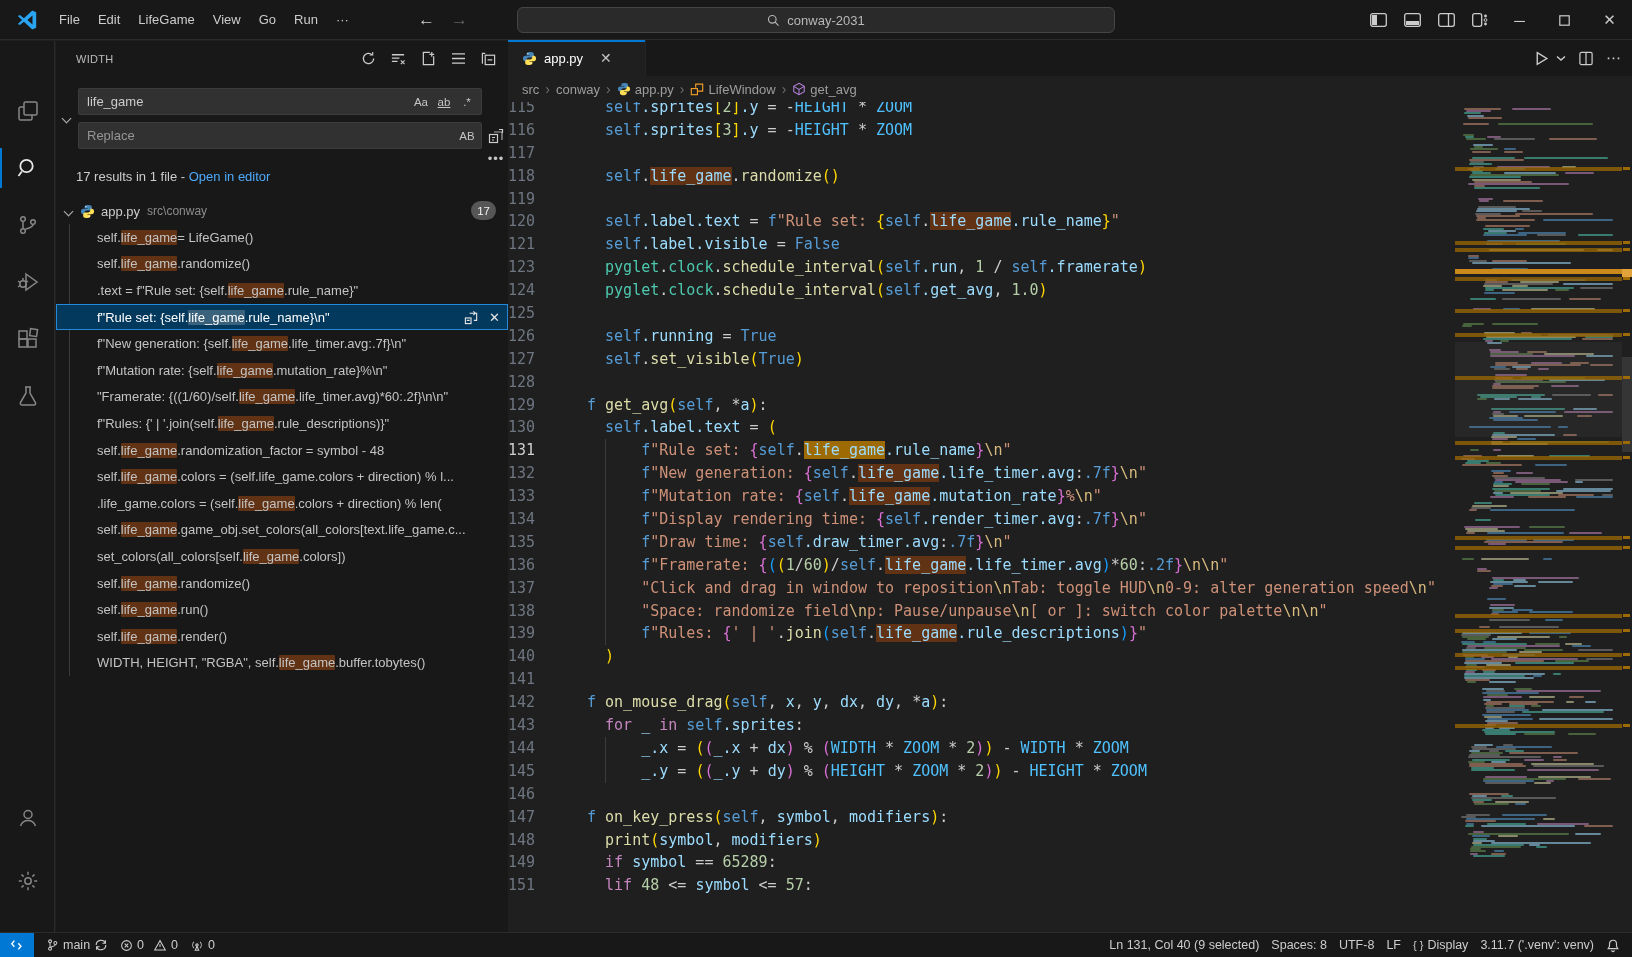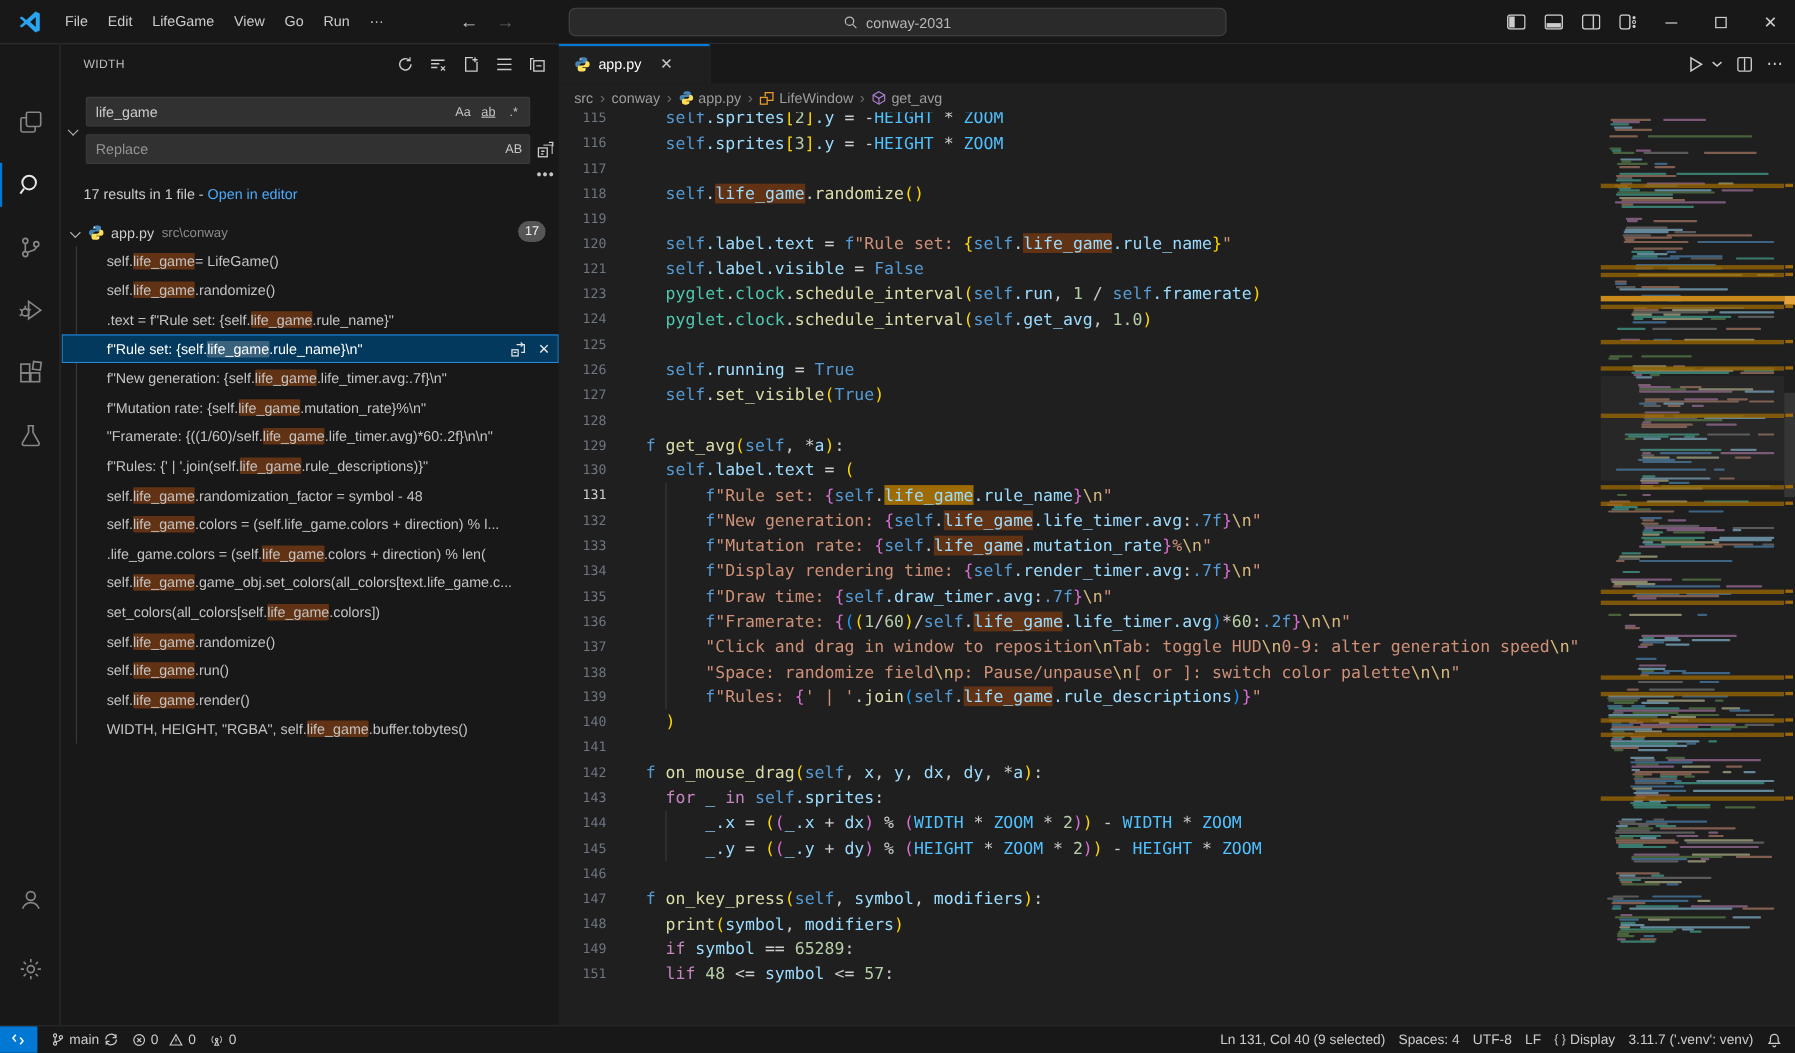--- a/index.html
+++ b/index.html
@@ -78,21 +78,21 @@
   .tab-close { margin-left:10px; color:#c5c5c5; font-size:14px; }
   .tab-actions { position:absolute; right:10px; top:0; height:36px; display:flex; align-items:center; gap:12px; color:#cccccc; }
   .breadcrumbs { position:absolute; left:0; top:35px; width:1124px; height:26px; background:#1f1f1f;
     display:flex; align-items:center; padding-left:14px; gap:5px; font-size:13px; color:#9d9d9d; }
   .bc-sep { color:#6e6e6e; font-size:14px; margin:0 1px; }
   .bc-item { display:flex; align-items:center; gap:4px; }
 
   .code-area { position:absolute; left:0; top:61px; width:947px; height:830px; overflow:hidden; }
   .code-lines { position:absolute; left:0; top:-6px; width:947px; font-family:"DejaVu Sans Mono", monospace; font-size:15px; }
   .cline { position:relative; height:22.9px; line-height:22.9px; white-space:pre; }
-  .lnum { position:absolute; left:0; top:0; width:65px; text-align:center; color:#6e7681; font-size:12px; }
+  .lnum { position:absolute; left:0; top:0; width:65px; text-align:left; color:#6e7681; font-size:15px; }
   .lnum.cur { color:#cfcfcf; }
   .ctext { position:absolute; left:79px; top:0; white-space:pre; }
   .guide { position:absolute; left:97px; top:0; height:100%; border-left:1px solid #3b3b3b; }
   .s-df{color:#cccccc}.s-kw{color:#569cd6}.s-var{color:#9cdcfe}.s-fn{color:#dcdcaa}
   .s-str{color:#ce9178}.s-esc{color:#d7ba7d}.s-num{color:#b5cea8}.s-const{color:#4fc1ff}
   .s-ctrl{color:#c586c0}.s-mod{color:#4ec9b0}.s-b1{color:#ffd700}.s-b2{color:#da70d6}.s-b3{color:#179fff}
   .m-m { background:#613214; }
   .m-cm { background:#9e6a03; }
 
   .minimap { position:absolute; left:947px; top:61px; width:167px; height:830px; overflow:hidden; }
@@ -1020,21 +1020,21 @@
           <circle cx="8" cy="8" r="1.3"></circle>
           <path d="M8 9.5 6 14h4z"></path>
         </svg>
       <span>0</span>
     </div>
     <div class="sb-spacer"></div>
     <div class="sb-item">
         <span>Ln 131, Col 40 (9 selected)</span>
       </div>
     <div class="sb-item">
-        <span>Spaces: 4</span>
+        <span>Spaces: 8</span>
       </div>
     <div class="sb-item">
         <span>UTF-8</span>
       </div>
     <div class="sb-item">
         <span>LF</span>
       </div>
     <div class="sb-item">
         <span style="font-size:11px">{ }</span>
         <span>Display</span>

